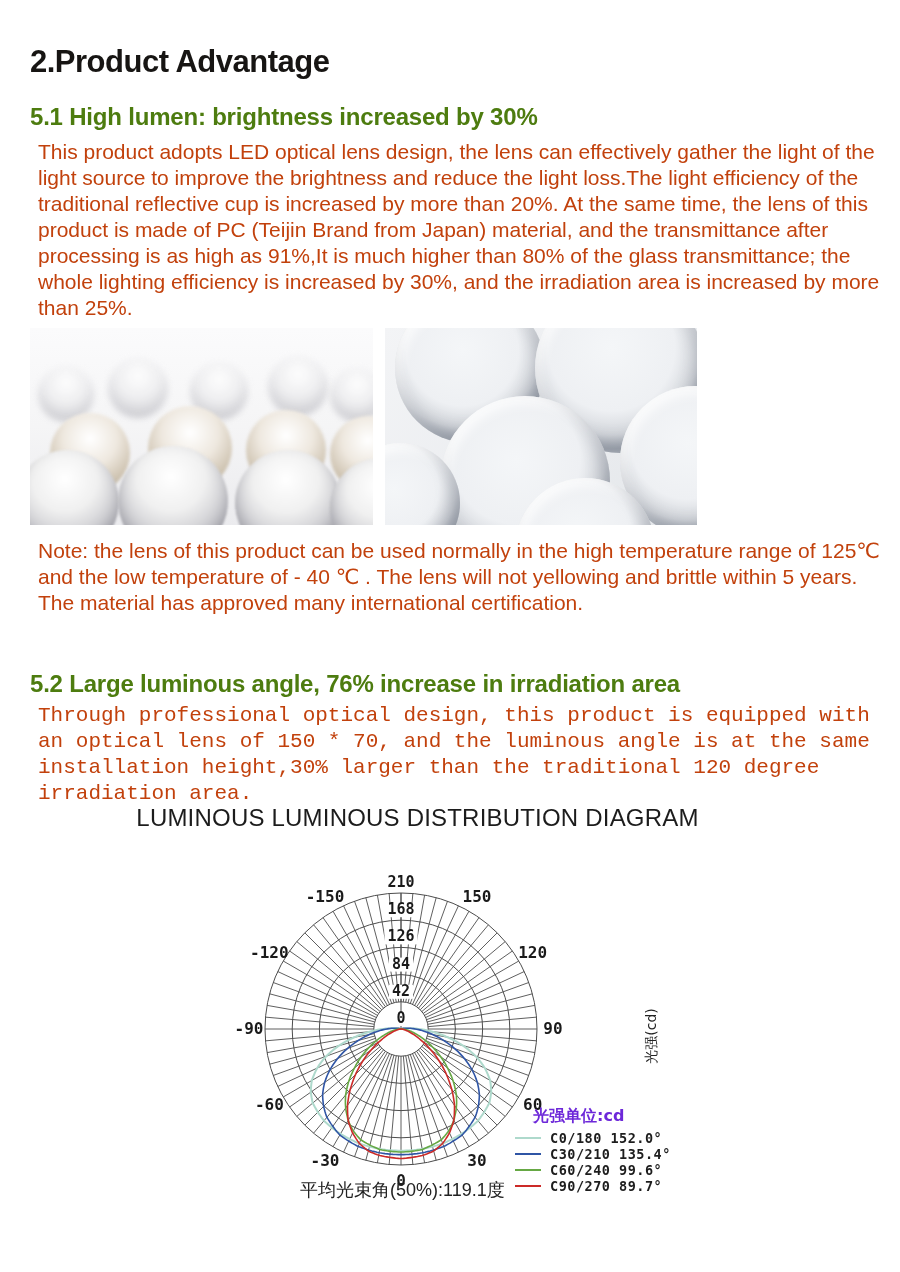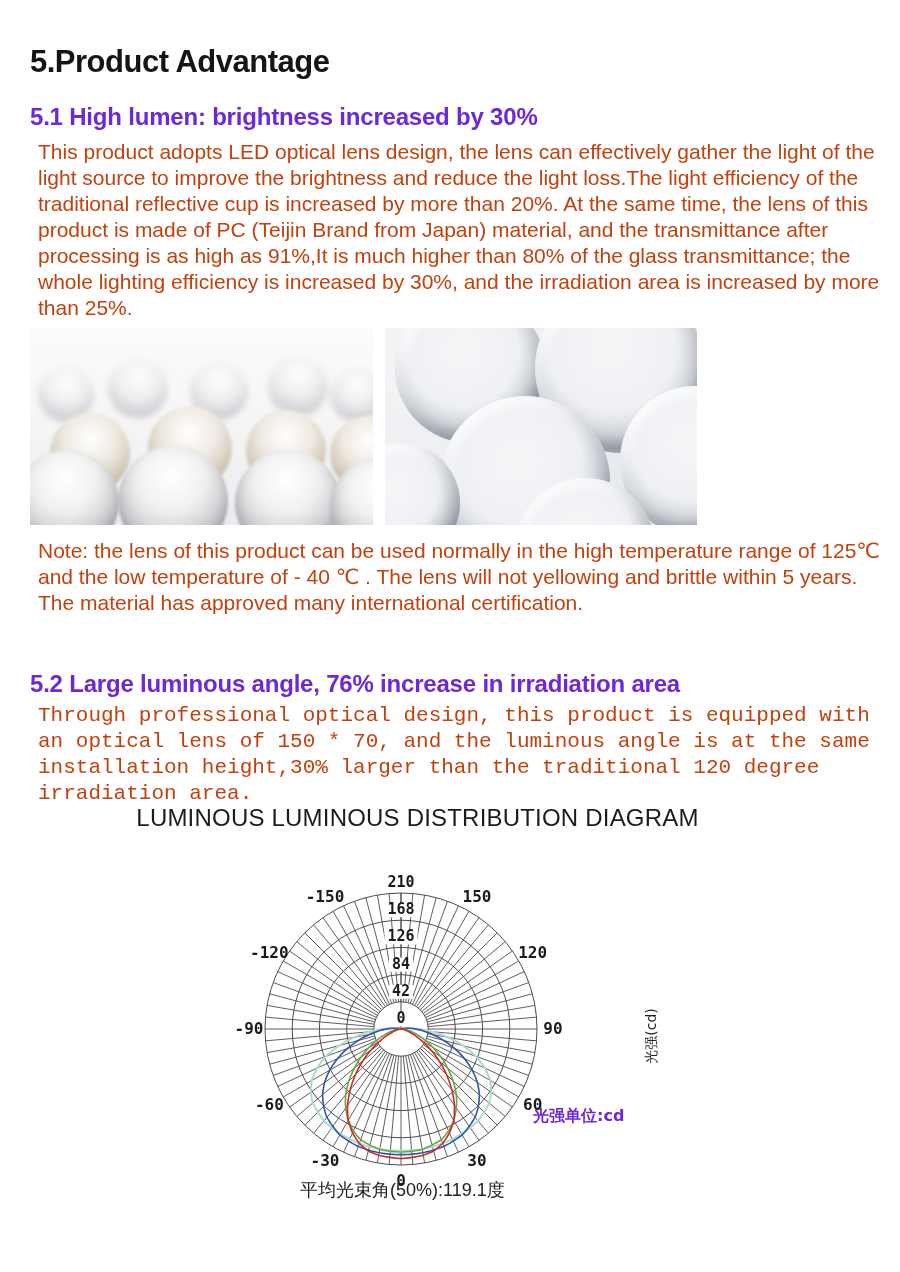--- a/index.html
+++ b/index.html
@@ -3,21 +3,21 @@
 <meta charset="utf-8">
 <style>
   html,body{margin:0;padding:0;}
   body{
     width:900px;height:1272px;position:relative;background:#ffffff;
     font-family:"Liberation Sans","DejaVu Sans",sans-serif;color:#151515;
     overflow:hidden;
   }
   .abs{position:absolute;}
   .page-title{left:30px;top:44px;font-size:31px;font-weight:bold;letter-spacing:-0.5px;color:#171513;}
-  .red-heading{left:30px;font-size:24px;font-weight:bold;color:#6d28d9;letter-spacing:-0.2px;}
+  .red-heading{left:30px;font-size:24px;font-weight:bold;color:#4d7c0f;letter-spacing:-0.2px;}
   .body-text{left:38px;width:845px;font-size:21px;line-height:26px;color:#c2410c;}
   .diagram-title{left:30px;top:804px;width:775px;text-align:center;font-size:24px;color:#1c1c1c;letter-spacing:0.2px;}
 
   
   .photo{position:absolute;top:328px;height:197px;overflow:hidden;}
   .photo-left{left:30px;width:343px;background:linear-gradient(180deg,#fbfbfc 0%,#f5f5f6 50%,#ebebee 100%);}
   .photo-right{left:385px;width:312px;background:linear-gradient(135deg,#f3f4f6 0%,#eaecef 60%,#e4e7ea 100%);}
   .dome{position:absolute;border-radius:50%;}
   .dome-a{background:radial-gradient(circle at 50% 30%,#ffffff 0%,#ececee 45%,#c9c9ce 75%,#a8a8b0 100%);filter:blur(3px);opacity:.85;}
   .dome-b{background:radial-gradient(circle at 50% 32%,#ffffff 0%,#eee8df 40%,#cfc4b2 70%,#9e9789 100%);filter:blur(1.5px);}
@@ -31,21 +31,21 @@
     transform:rotate(-90deg);font-family:"DejaVu Sans","Liberation Sans",sans-serif;}
   .legend{left:515px;top:1106px;font-family:"DejaVu Sans Mono",monospace;}
   .legend-title{font-size:16px;font-weight:bold;color:#6d28d9;margin:0 0 3px 18px;font-family:"DejaVu Sans","DejaVu Sans Mono",sans-serif;}
   .legend-row{display:flex;align-items:center;height:16px;}
   .legend-swatch{display:inline-block;width:26px;border-top:2px solid #000;margin-right:9px;flex:0 0 auto;}
   .legend-label{font-size:13.5px;font-weight:bold;letter-spacing:.5px;color:#1d1d1d;white-space:pre;}
 </style>
 </head>
 <body>
 
-<div class="abs page-title">5.Product Advantage</div>
+<div class="abs page-title">2.Product Advantage</div>
 
 <div class="abs red-heading" style="top:103px;">5.1 High lumen: brightness increased by 30%</div>
 <div class="abs body-text" style="top:139px;">This product adopts LED optical lens design, the lens can effectively gather the light of the light source to improve the brightness and reduce the light loss.The light efficiency of the traditional reflective cup is increased by more than 20%. At the same time, the lens of this product is made of PC (Teijin Brand from Japan) material, and the transmittance after processing is as high as 91%,It is much higher than 80% of the glass transmittance; the whole lighting efficiency is increased by 30%, and the irradiation area is increased by more than 25%.</div>
 
 <div class="photo photo-left">
   <div class="dome dome-a" style="left:8px;top:38px;width:56px;height:56px;"></div>
   <div class="dome dome-a" style="left:78px;top:30px;width:60px;height:60px;"></div>
   <div class="dome dome-a" style="left:160px;top:34px;width:58px;height:58px;"></div>
   <div class="dome dome-a" style="left:238px;top:28px;width:60px;height:60px;"></div>
   <div class="dome dome-a" style="left:300px;top:40px;width:54px;height:54px;"></div>
@@ -179,15 +179,33 @@
     <text x="317.63586137523464" y="240" text-anchor="middle" fill="#1a1a1a" font-size="16" font-weight="bold" font-family="DejaVu Sans Mono, monospace">60</text>
     <text x="338" y="164" text-anchor="middle" fill="#1a1a1a" font-size="16" font-weight="bold" font-family="DejaVu Sans Mono, monospace">90</text>
     <text x="317.6358613752347" y="88.00000000000003" text-anchor="middle" fill="#1a1a1a" font-size="16" font-weight="bold" font-family="DejaVu Sans Mono, monospace">120</text>
     <text x="262" y="32.3641386247653" text-anchor="middle" fill="#1a1a1a" font-size="16" font-weight="bold" font-family="DejaVu Sans Mono, monospace">150</text>
   </svg>
 
 <div class="abs axis-label-v">光强(cd)</div>
 
 <div class="abs legend">
   <div class="legend-title">光强单位:cd</div>
+  <div id="legend-items">
+      <div class="legend-row">
+        <span class="legend-swatch" style="border-top-color: rgb(174, 217, 204);"></span>
+        <span class="legend-label">C0/180 152.0°</span>
+      </div>
+      <div class="legend-row">
+        <span class="legend-swatch" style="border-top-color: rgb(47, 85, 165);"></span>
+        <span class="legend-label">C30/210 135.4°</span>
+      </div>
+      <div class="legend-row">
+        <span class="legend-swatch" style="border-top-color: rgb(102, 168, 68);"></span>
+        <span class="legend-label">C60/240 99.6°</span>
+      </div>
+      <div class="legend-row">
+        <span class="legend-swatch" style="border-top-color: rgb(204, 42, 40);"></span>
+        <span class="legend-label">C90/270 89.7°</span>
+      </div>
+    </div>
 </div>
 
 <div class="abs chart-caption">平均光束角(50%):119.1度</div>
 
 </body></html>

